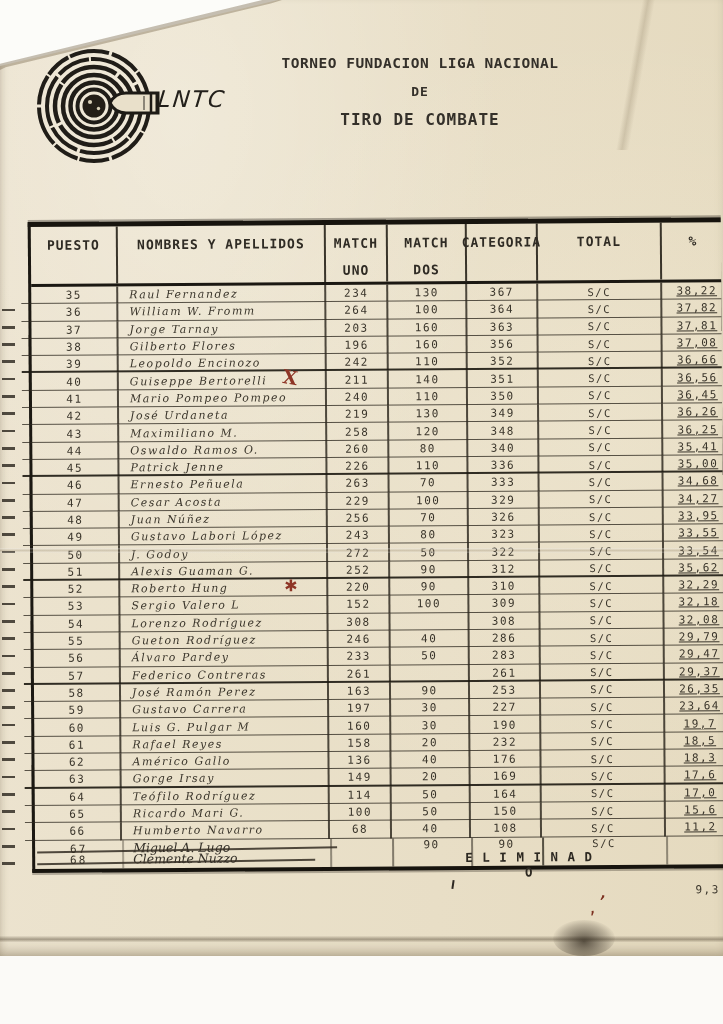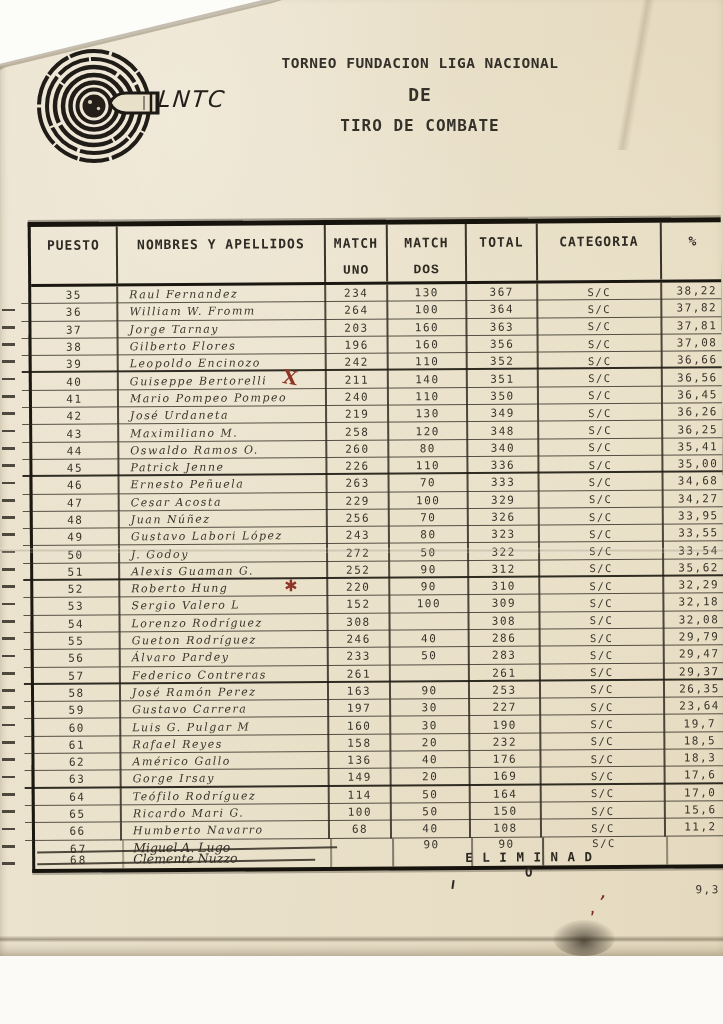--- a/index.html
+++ b/index.html
@@ -20,53 +20,53 @@
     background:rgba(130,115,88,.45); clip-path:polygon(100% 0,96% 5%,2% 96%,0 100%,0 91%,93% 0); }
 
   
   .logo-svg { position:absolute; left:30px; top:40px; }
   .logo-text { position:absolute; left:158px; top:86px; font-family:"DejaVu Sans", sans-serif;
     font-style:italic; font-size:23px; letter-spacing:2px; color:#23201b; transform:skewX(-6deg); }
 
   
   .title { position:absolute; left:180px; top:55px; width:480px; text-align:center; color:#34302a; }
   .title .t1 { font-size:14.5px; font-weight:bold; letter-spacing:.5px; }
-  .title .t2 { font-size:18px; font-weight:bold; margin-top:13px; letter-spacing:1px; }
+  .title .t2 { font-size:13px; font-weight:bold; margin-top:13px; letter-spacing:1px; }
   .title .t3 { font-size:16px; font-weight:bold; margin-top:11px; letter-spacing:1px; }
 
   
   .ticks { position:absolute; left:2px; top:294px; width:13px; height:578px;
     background:repeating-linear-gradient(to bottom, transparent 0px, transparent 14.6px,
       rgba(40,35,27,.8) 14.6px, rgba(40,35,27,.8) 17.3px); }
 
   
   .table { position:absolute; left:30px; top:222px; width:693px;
     border-left:3px solid #1b1812; border-top:5px solid #17140e; border-bottom:4px solid #17140e;
     transform:rotate(-0.4deg); transform-origin:0 50%;
     box-shadow: 0 -2px 0 rgba(35,30,22,.35), 0 2px 0 rgba(35,30,22,.3); }
   .grid7 { display:grid; grid-template-columns:87px 208px 62px 79px 71px 124px 62px; }
 
   .thead { height:60px; border-bottom:3px solid #1b1812; }
   .thead .cell { border-right:2px solid rgba(38,33,24,.9); display:flex; flex-direction:column;
     align-items:center; padding-top:11px; font-size:13px; font-weight:bold; letter-spacing:1px; color:#2f2b24; }
   .thead .cell:last-child { border-right:none; }
-  .thead .l2 { margin-top:12px;font-family:Liberation Mono, monospace; }
+  .thead .l2 { margin-top:12px; }
 
   .trow { height:17.3px; position:relative; }
   .trow::after { content:''; position:absolute; left:-10px; right:0; bottom:0; height:1px;
     background:rgba(45,40,31,.78); }
   .trow:nth-child(6n+5)::after { height:2px; background:rgba(28,24,17,.9); }
   .trow .cell { border-right:2px solid rgba(38,33,24,.8); display:flex; align-items:center;
     justify-content:center; font-size:11px; letter-spacing:1.5px; color:#3a352b; }
   .trow .cell:last-child { border-right:none; }
   .c-puesto { letter-spacing:2px; }
   .c-nombres { justify-content:flex-start !important; padding-left:11px; position:relative;
     font-family:"DejaVu Serif", serif; font-style:italic; font-size:13px; letter-spacing:.2px; color:#332f28; }
   .c-cat { font-size:10.5px !important; }
-  .c-pct { justify-content:flex-start; padding-left:7px; }
+  .c-pct { justify-content:flex-start; padding-left:7px;text-decoration:underline; }
 
   .mark { position:absolute; color:#8e3526; font-style:normal; z-index:3; }
   .mark-x { left:164px; top:-5px; font-size:19px; font-weight:bold; transform:rotate(10deg); }
   .mark-ast { left:164px; top:-3px; font-size:16px; }
 
   
   .tfootzone { position:relative; height:28px; font-size:11px; color:#3a352b; }
   .tfootzone .abs { position:absolute; }
   .vline { position:absolute; top:0; height:100%; width:2px; background:rgba(38,33,24,.75); }
   .f-num { width:87px; text-align:center; letter-spacing:2px; }
@@ -134,24 +134,24 @@
         </div>
       <div class="cell">
           <span>MATCH</span>
           <span class="l2">UNO</span>
         </div>
       <div class="cell">
           <span>MATCH</span>
           <span class="l2">DOS</span>
         </div>
       <div class="cell">
+          <span>CATEGORIA</span>
+        </div>
+      <div class="cell">
           <span>TOTAL</span>
-        </div>
-      <div class="cell">
-          <span>CATEGORIA</span>
         </div>
       <div class="cell">
           <span>%</span>
         </div>
     </div>
 
     <div id="tbody">
         <div class="trow grid7">
           <div class="cell c-puesto">
             <span>35</span>

